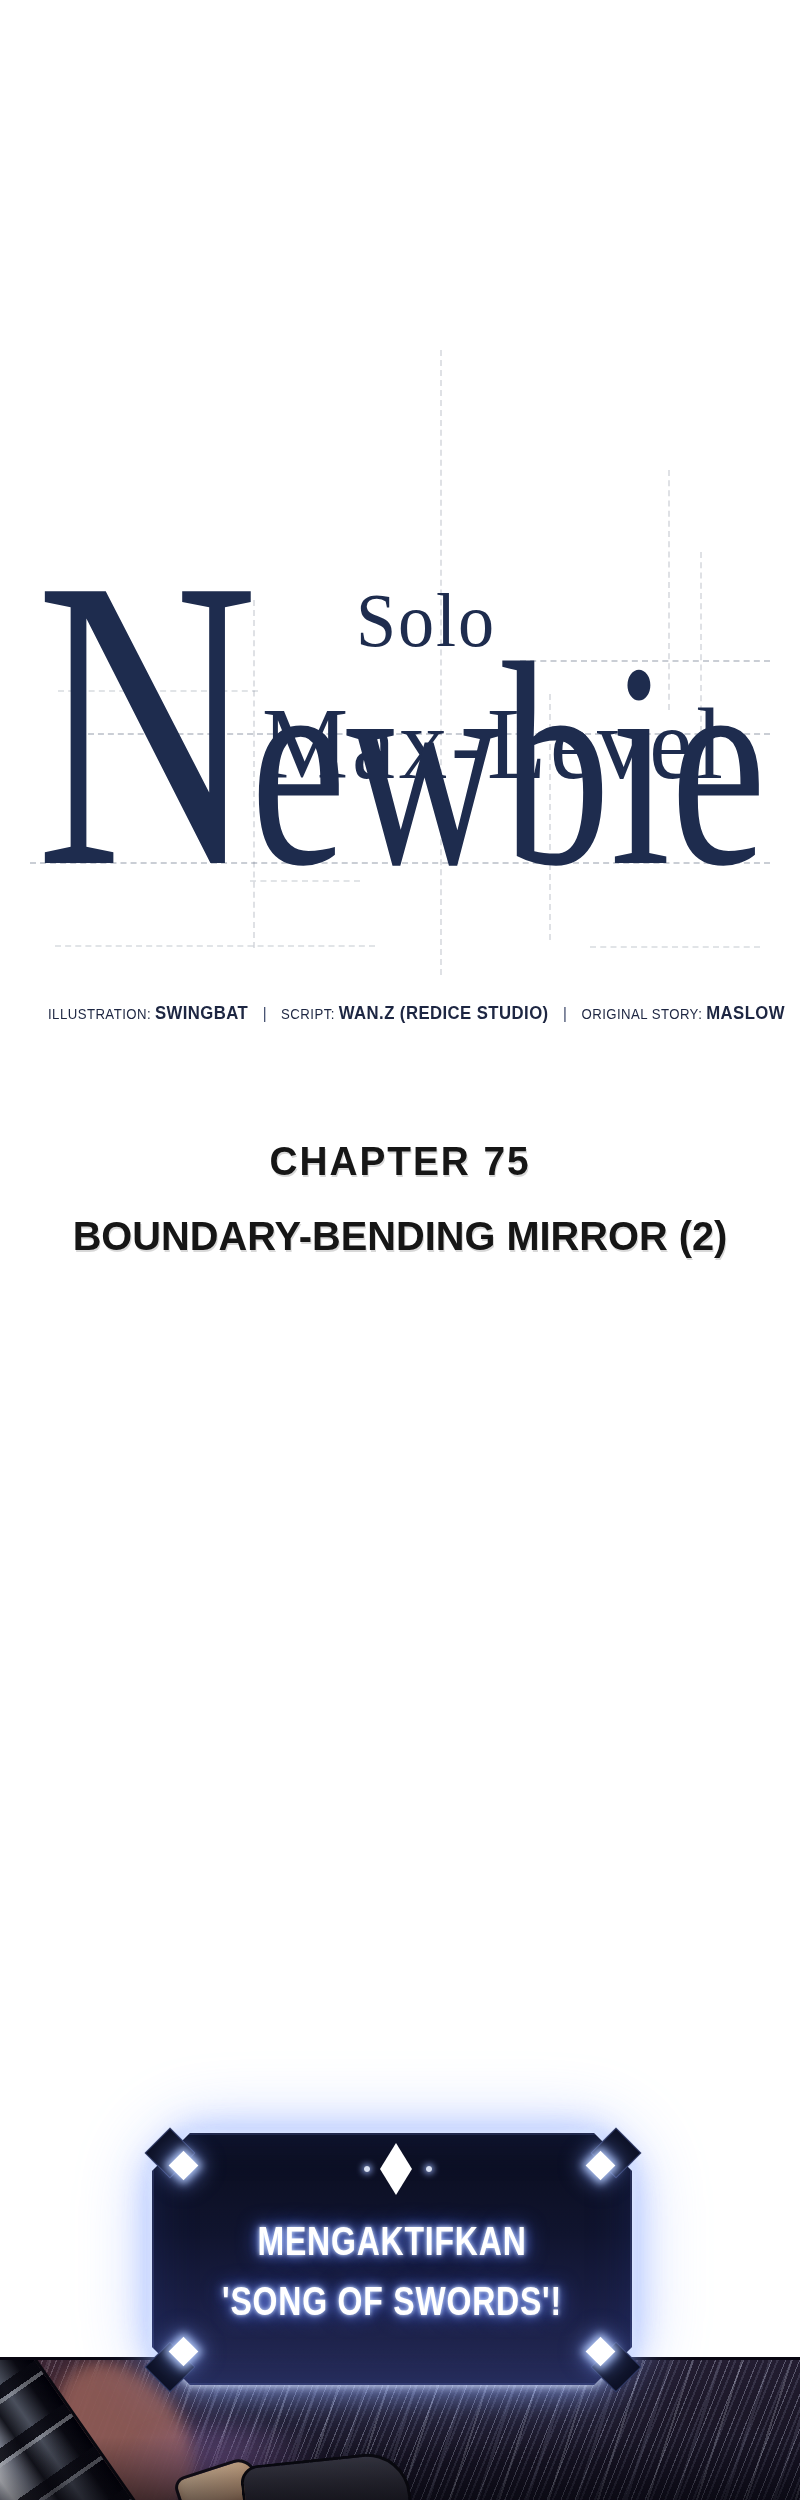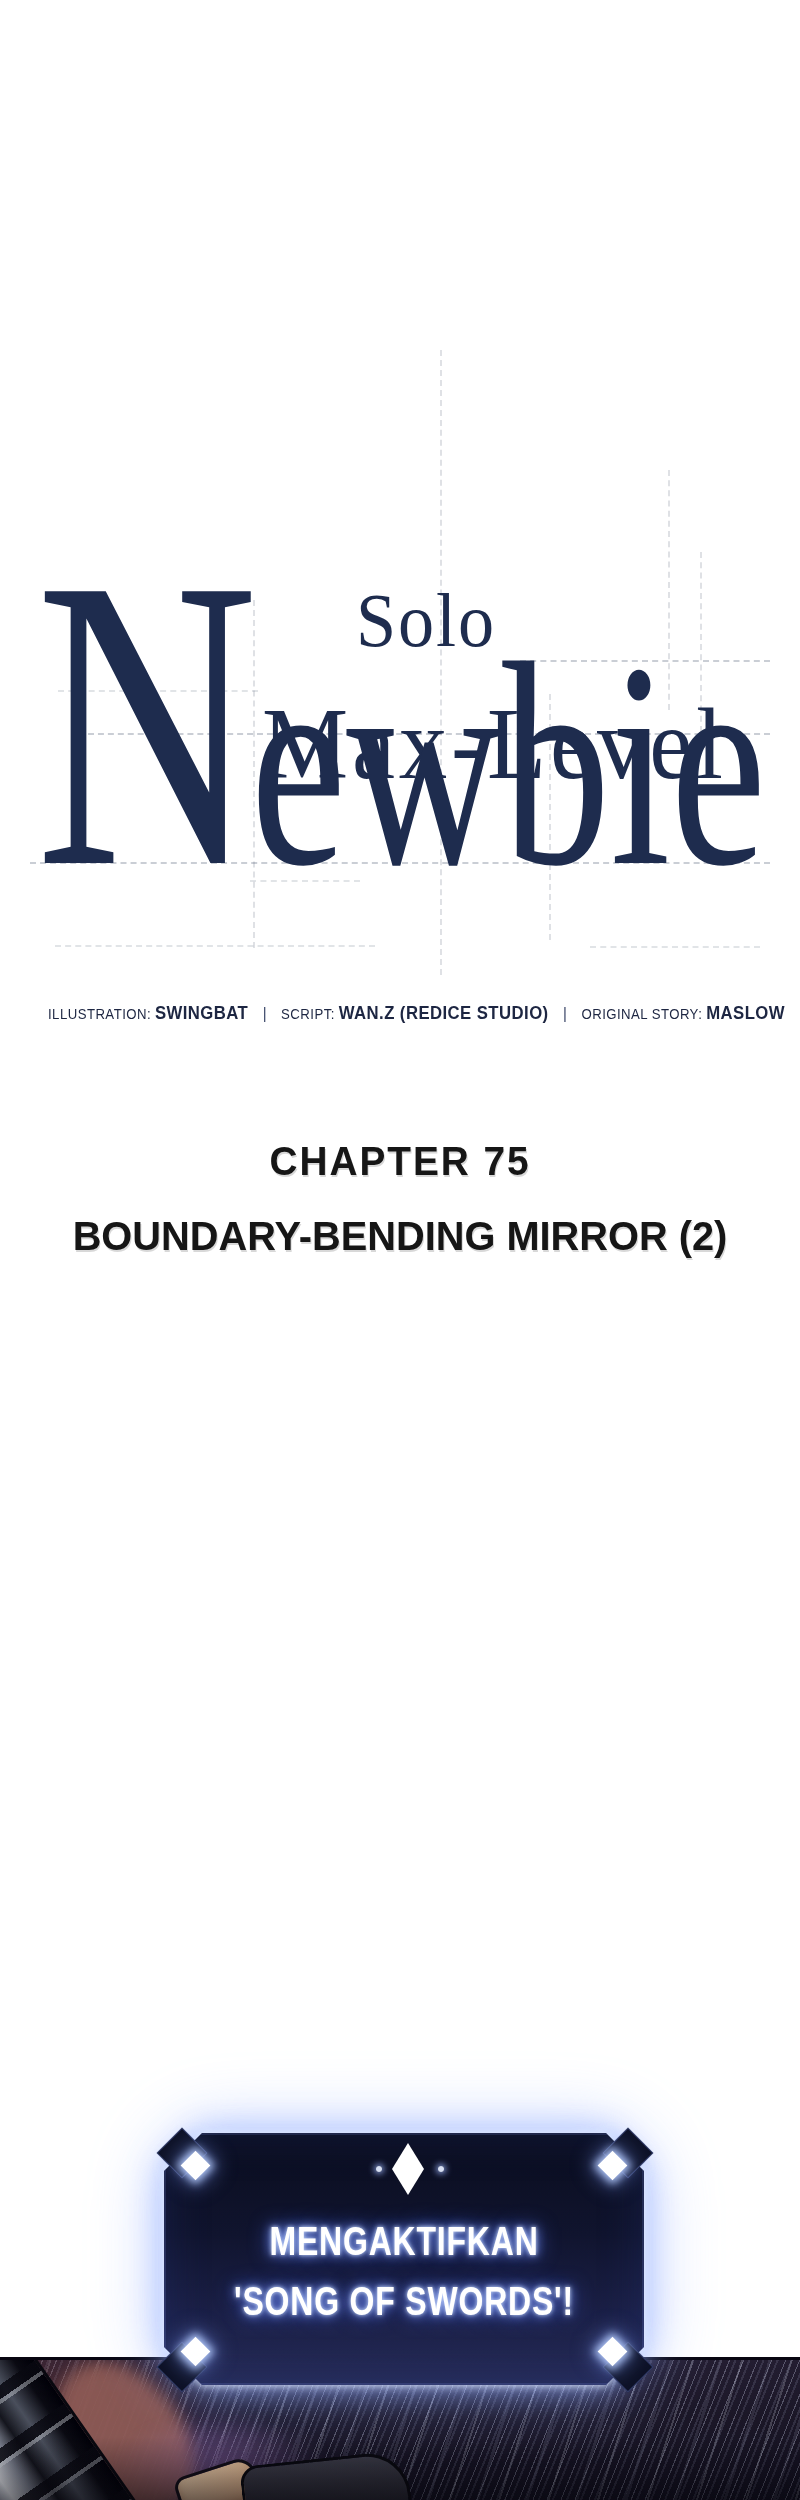--- a/index.html
+++ b/index.html
@@ -38,21 +38,21 @@
   
   .chapter-number,.chapter-title{
     position:absolute;left:0;right:0;text-align:center;z-index:2;
     color:#161616;font-weight:700;line-height:1;white-space:nowrap;
     transform:scaleX(0.97);transform-origin:50% 50%;
     text-shadow:1px 2px 0 rgba(125,125,125,0.30);
   }
   .chapter-number{top:1141px;font-size:40px;letter-spacing:2px;}
   .chapter-title{top:1216px;font-size:41px;letter-spacing:0;}
   
-  .sysbox{position:absolute;left:164px;top:2133px;width:480px;height:252px;z-index:5;}
+  .sysbox{position:absolute;left:152px;top:2133px;width:480px;height:252px;z-index:5;}
   .glow-wrap{
     position:absolute;inset:0;
     filter:drop-shadow(0 0 5px rgba(238,244,255,0.95))
            drop-shadow(0 0 16px rgba(152,180,255,0.75))
            drop-shadow(0 0 32px rgba(128,158,255,0.45));
   }
   .box-shape{
     width:100%;height:100%;position:relative;
     clip-path:polygon(38px 0,442px 0,100% 38px,100% 214px,442px 100%,38px 100%,0 214px,0 38px);
     background:linear-gradient(180deg,#0a0d1e 0%,#10142e 40%,#1b2047 72%,#262b56 100%);

